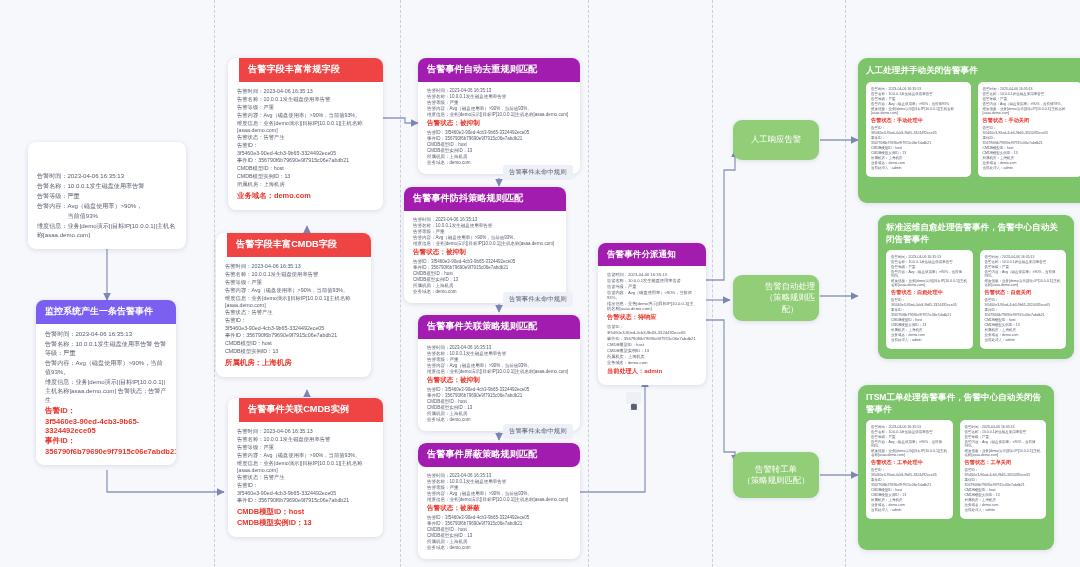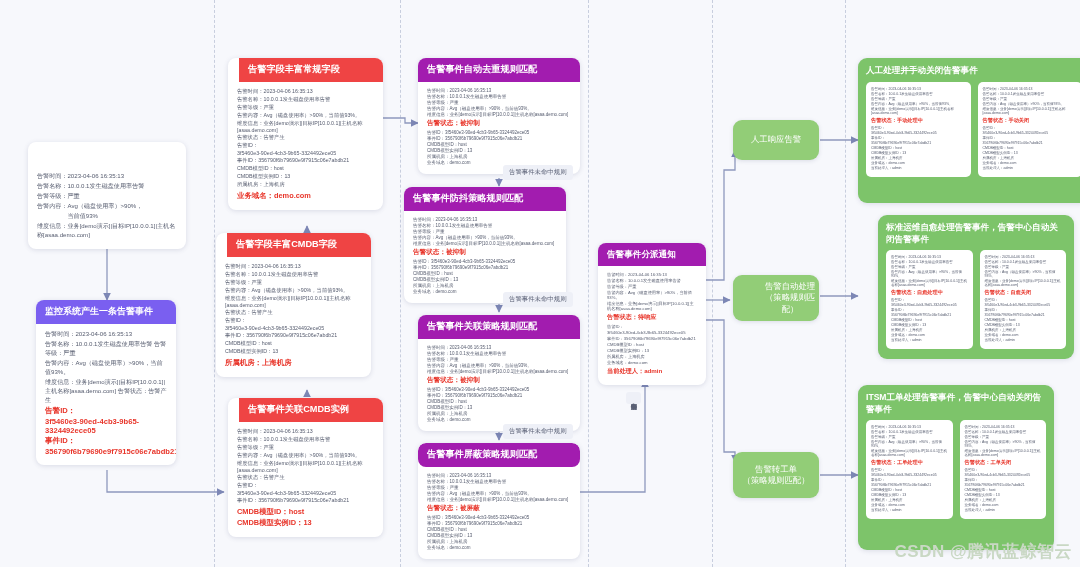--- a/index.html
+++ b/index.html
@@ -397,14 +397,13 @@
         <p>当前处理人：admin</p>
       </div>
     </div>
   </div>
 
   <div class="elabel" style="left:503px; top:165px; font-size:6.4px;">告警事件未命中规则</div>
   <div class="elabel" style="left:503px; top:292px; font-size:6.4px;">告警事件未命中规则</div>
   <div class="elabel" style="left:503px; top:424px; font-size:6.4px;">告警事件未命中规则</div>
   <div class="elabel vert" style="left:626px; top:392px; font-size:6.4px;">告警事件未命中规则</div>
 
-  <div class="wm">CSDN @腾讯蓝鲸智云</div>
 </div>
 
 </body></html>

